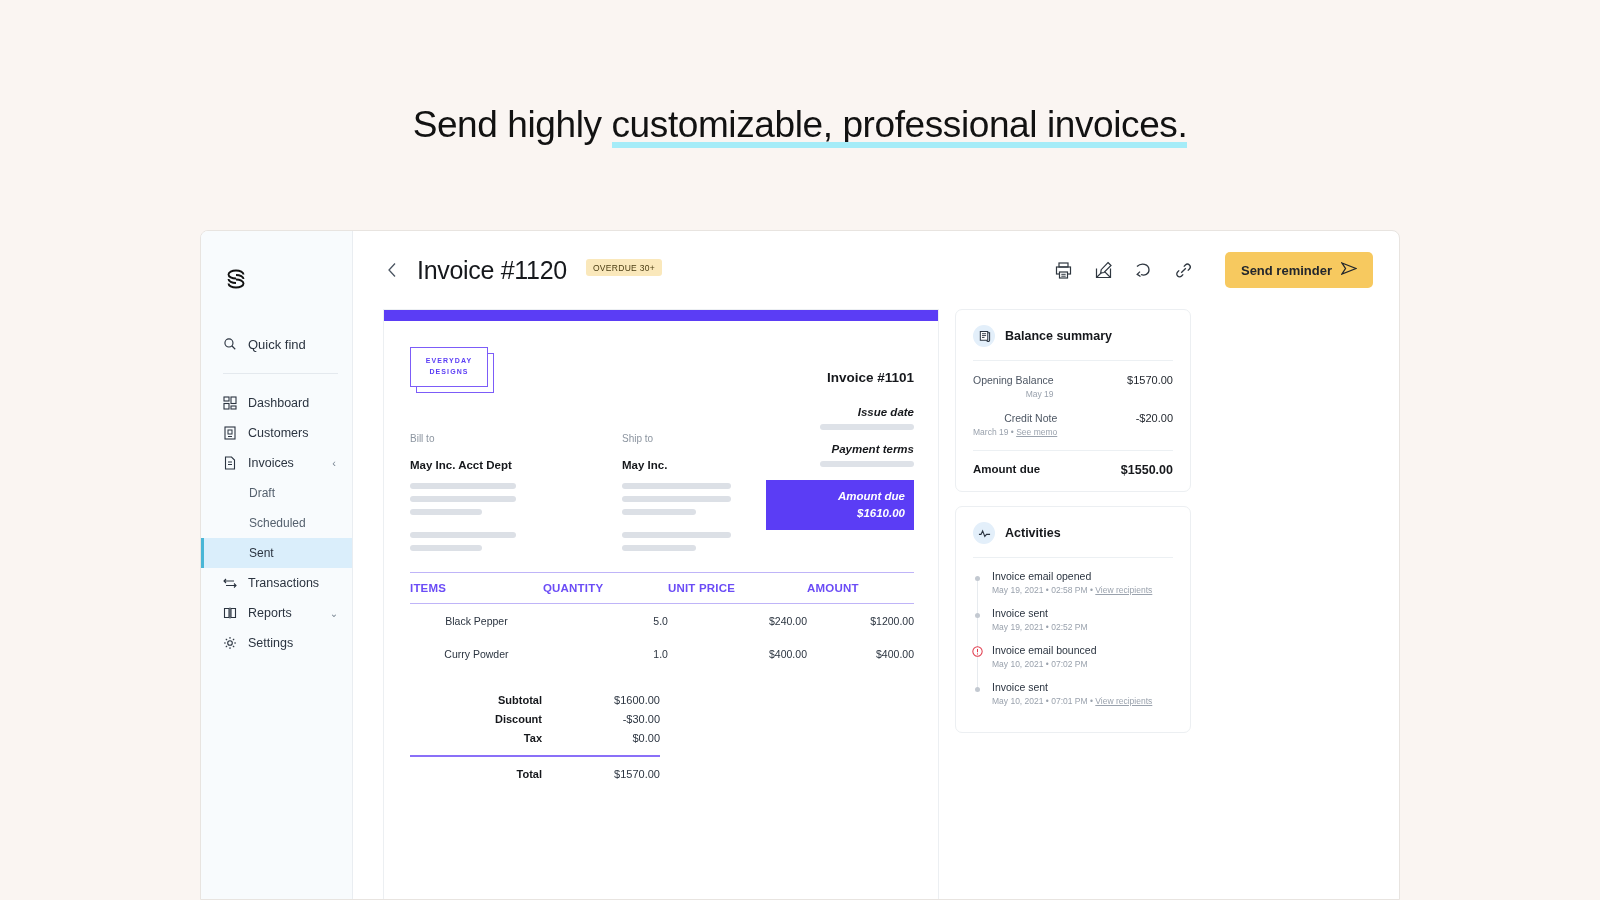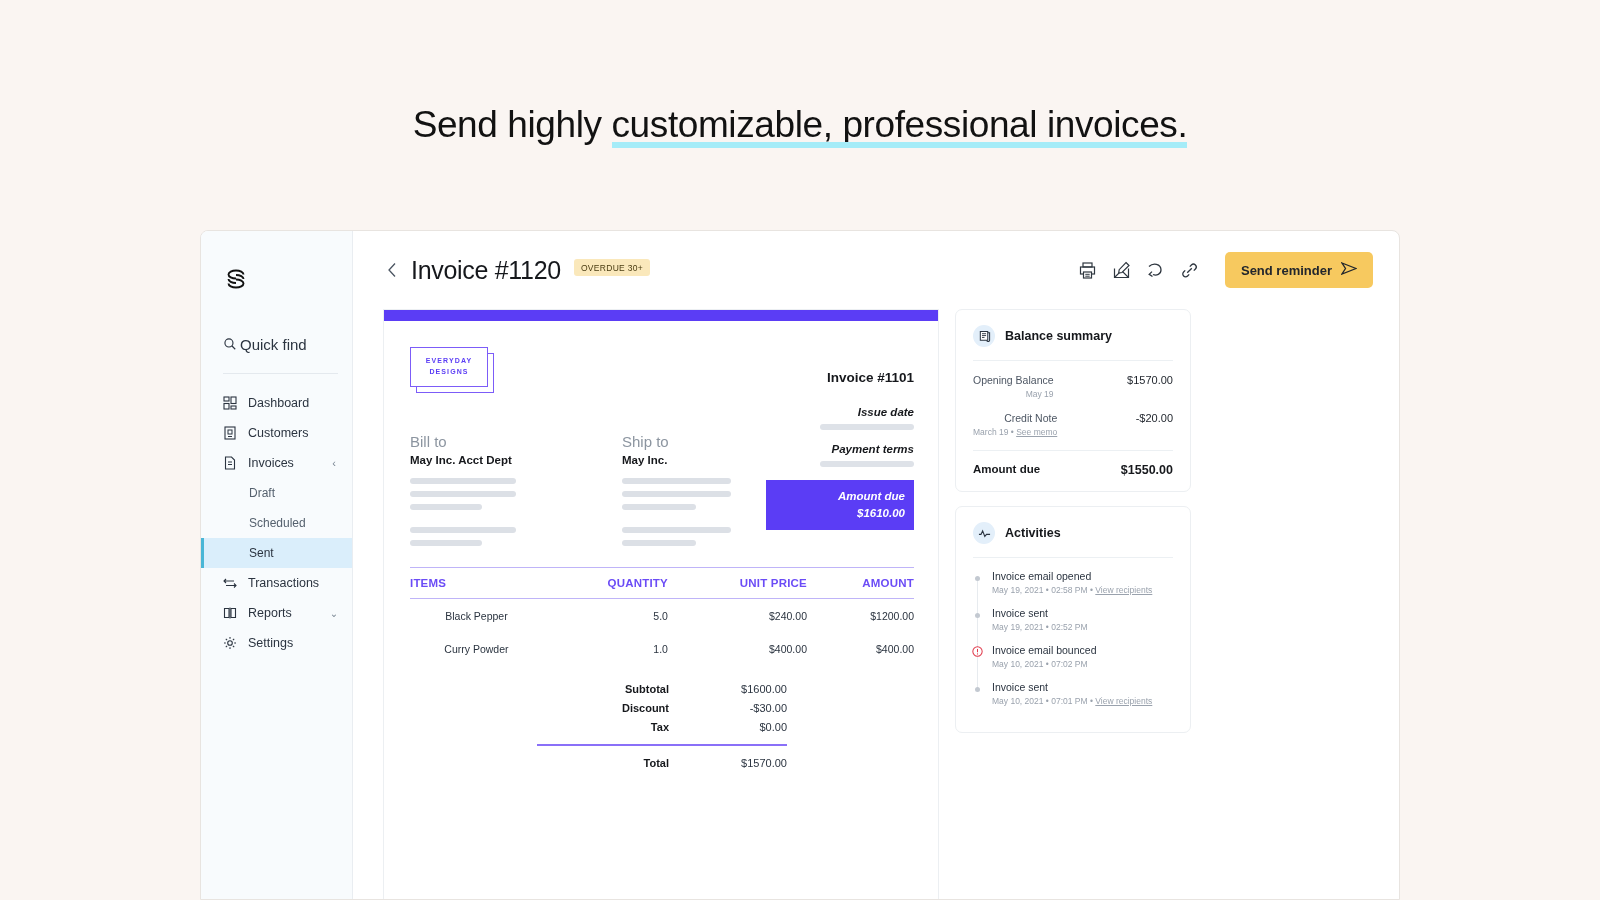--- a/index.html
+++ b/index.html
@@ -51,25 +51,25 @@
     width: 152px;
     min-width: 152px;
     background: #f8fbfd;
     border-right: 1px solid #e9edf1;
     padding-top: 20px;
     position: relative;
   }
   .logo-wrap { height: 56px; display: flex; align-items: center; padding-left: 22px; }
   .logo-mark { width: 26px; height: 26px; }
   .qf {
-    display: flex; align-items: center; gap: 3px;
+    display: flex; align-items: center; gap: 11px;
     height: 34px;
     padding-left: 22px;
     margin-top: 20px;
-    font-size: 15px;
+    font-size: 13px;
     color: #2b3440;
     text-align: right;
   }
   .qf-ico { width: 14px; height: 14px; display:block; }
   .divider {
     height: 1px; background: #e4e9ee;
     margin: 12px 14px 12px 22px;
   }
   .nav { padding-top: 2px; }
   .nav-item {
@@ -102,20 +102,21 @@
     width: 3px;
     background: #49b6d6;
   }
 
   
   .main { flex: 1; display: flex; flex-direction: column; min-width: 0; }
   .topbar {
     height: 78px;
     display: flex; align-items: center;
     padding: 0 26px 0 30px;
+    gap: 6px;
   }
   .back-chev {
     width: 18px; height: 18px; margin-right: 10px;
     color: #4a5461; display:flex; align-items:center; justify-content:center;
     flex: 0 0 auto;
   }
   .inv-title {
     font-size: 25px; font-weight: 400; color: #16181c;
     letter-spacing: -0.3px;
   }
@@ -215,45 +216,45 @@
     background: #5b3df5;
     color: #fff;
     padding: 8px 9px 9px;
     font-size: 11.5px;
     font-weight: bold;
     line-height: 1.45;
   }
 
   .addr-wrap { display: flex; gap: 92px; margin-top: 38px; }
   .addr-col { width: 120px; }
-  .addr-label { font-size: 15px; color: #8c95a0; margin-bottom: 4px; }
+  .addr-label { font-size: 10px; color: #8c95a0; margin-bottom: 15px; }
   .addr-name { font-size: 11.5px; font-weight: bold; color: #16181c; margin-bottom: 12px; }
   .addr-bars .bar { margin-left: 0; margin-top: 0; margin-bottom: 7px; background: #dce0e6; }
 
   .items-wrap { margin-top: 14px; }
   .items-table { width: 100%; border-collapse: collapse; }
   .items-table thead th {
     font-size: 11.5px; font-weight: bold;
     color: #6b4cf6;
     letter-spacing: 0.2px;
     border-top: 1px solid #bfb4f8;
     border-bottom: 1px solid #bfb4f8;
     padding: 9px 0;
-    text-align: right;
+    text-align: left;
     white-space: nowrap;
   }
   .items-table thead th.l { text-align: left; }
   .items-table tbody td {
     font-size: 10.5px; color: #2b3440;
     padding: 11px 0 10px;
     text-align: right;
   }
   .items-table tbody td.l { text-align: center; }
 
-  .totals { margin-top: 16px; display: flex; justify-content: center; }
+  .totals { margin-top: 22px; display: flex; justify-content: flex-start; }
   .totals-inner { width: 250px; }
   .trow { display: flex; justify-content: space-between; padding: 2px 0 5px; }
   .trow .tl { font-size: 11px; font-weight: bold; color: #16181c; flex: 1; text-align: right; padding-right: 40px; }
   .trow .tv { font-size: 11px; color: #2b3440; width: 78px; text-align: right; }
   .trule { height: 1.5px; background: #8a70f8; margin: 6px 0 9px; }
   .trow.total .tv { font-weight: normal; }
 
   
   .rail { width: 236px; min-width: 236px; display: flex; flex-direction: column; gap: 14px; }
   .card {

